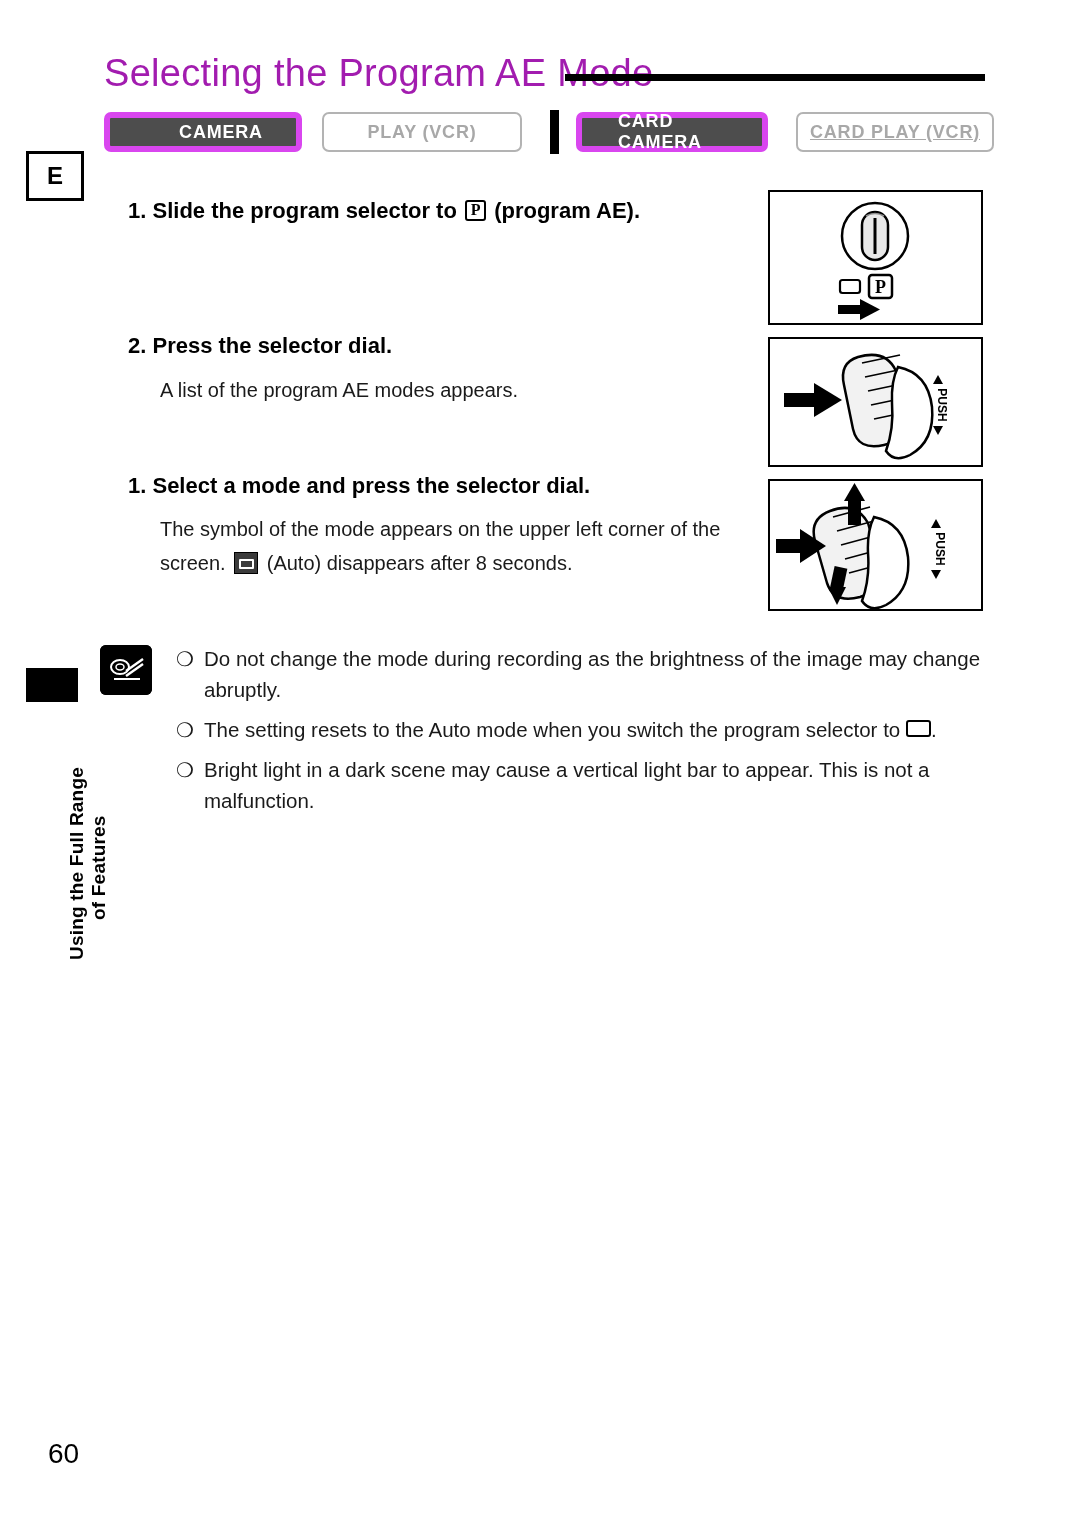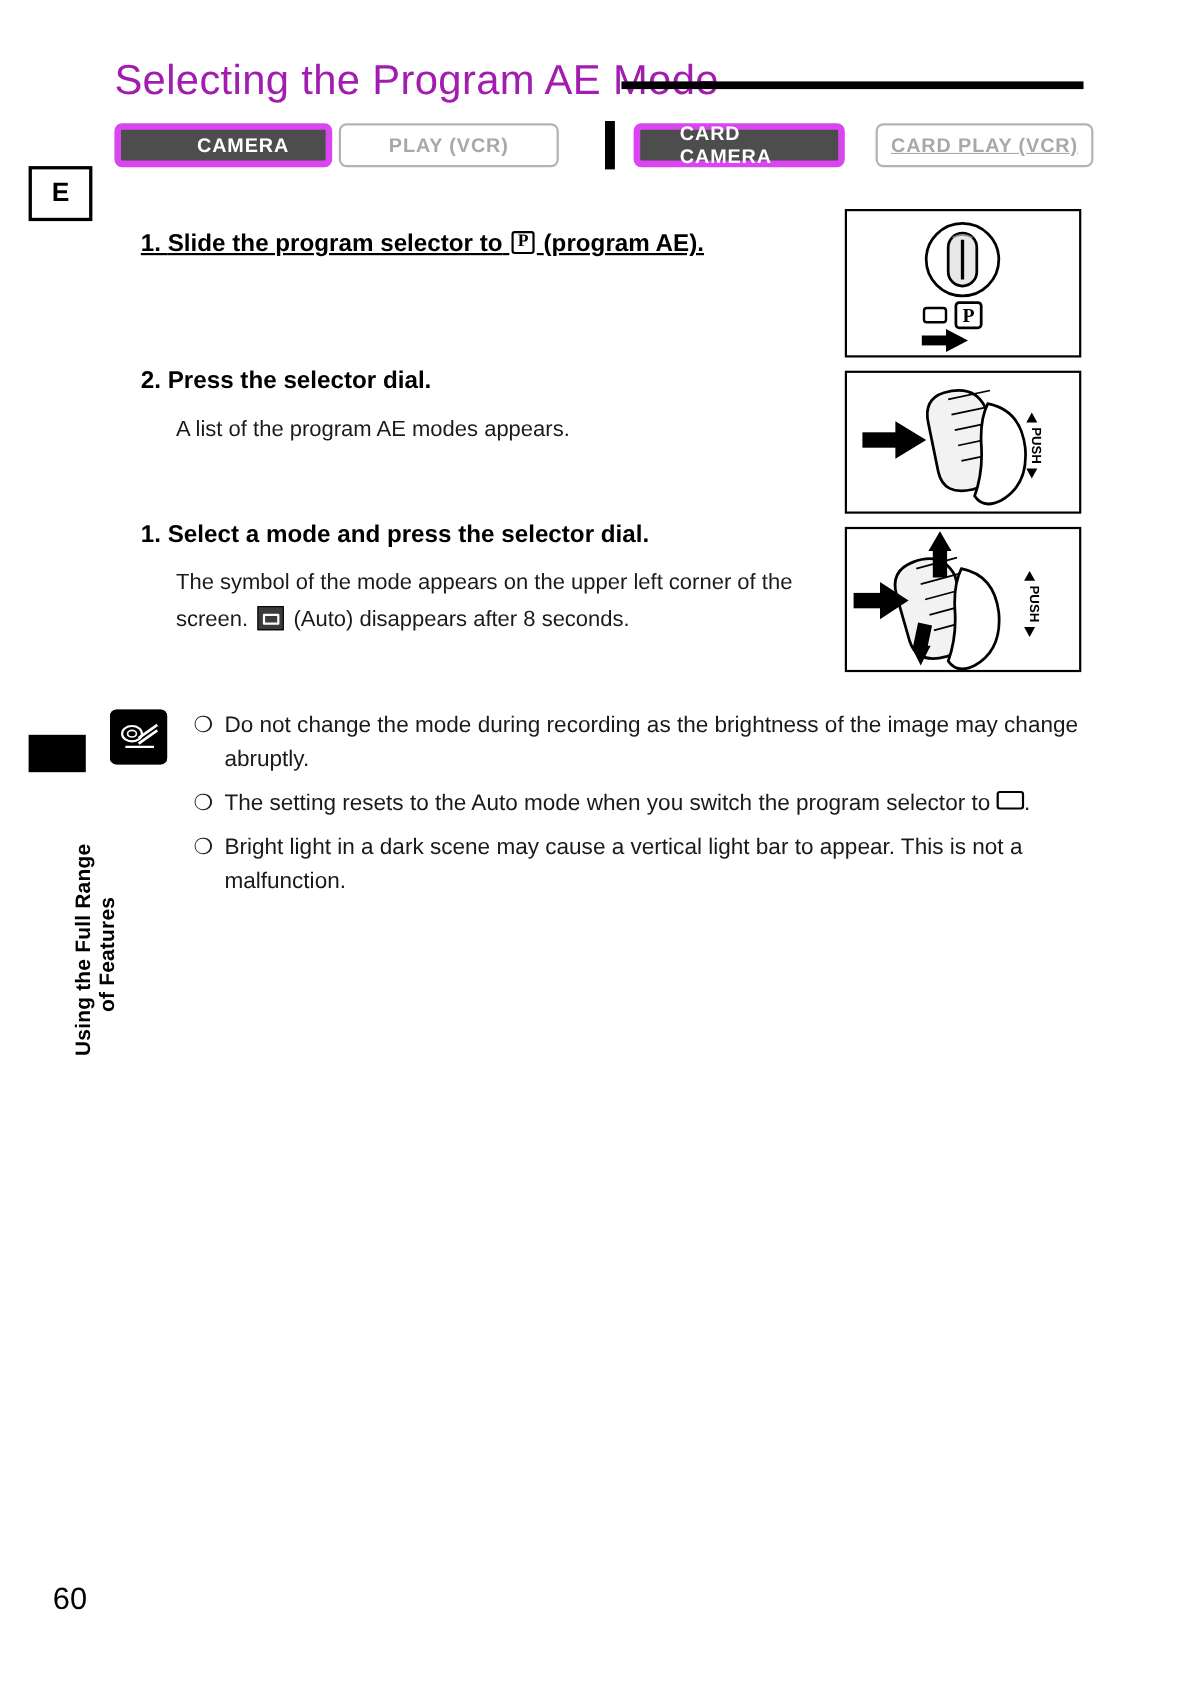--- a/index.html
+++ b/index.html
@@ -62,21 +62,21 @@
     color: #ffffff;
     border: 6px solid #d946ef;
     padding-left: 36px;
   }
   .tab.off {
     background: #ffffff;
     color: #a8a8a8;
     border: 2px solid #b3b3b3;
   }
   .tab-camera      { left: 0px;   width: 198px; }
-  .tab-play        { left: 204px; width: 200px; }
+  .tab-play        { left: 218px; width: 200px; }
   .tab-cardcamera  { left: 472px; width: 192px; }
   .tab-cardplay    { left: 692px; width: 198px; text-decoration: underline; }
   .tab-divider {
     position: absolute;
     left: 446px;
     top: -2px;
     width: 9px;
     height: 44px;
     background: #000;
   }
@@ -126,21 +126,21 @@
   .side-vert .l2 { left: 62px; top: 220px; }
 
   
   .step-head {
     position: absolute;
     font-size: 22px;
     font-weight: bold;
     color: #000;
     white-space: nowrap;
   }
-  .step1 { left: 128px; top: 208px; text-decoration: underline; }
+  .step1 { left: 128px; top: 198px; }
   .step2 { left: 128px; top: 333px; }
   .step3 { left: 128px; top: 473px; }
 
   .body-text {
     position: absolute;
     font-size: 20px;
     color: #1a1a1a;
     line-height: 34px;
   }
   .t-step2 { left: 160px; top: 373px; text-align: right; }

